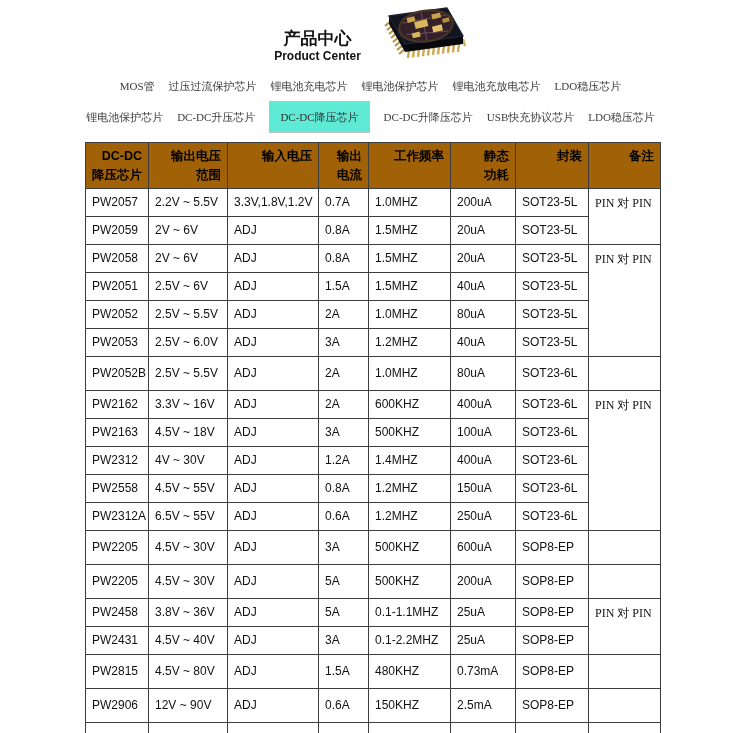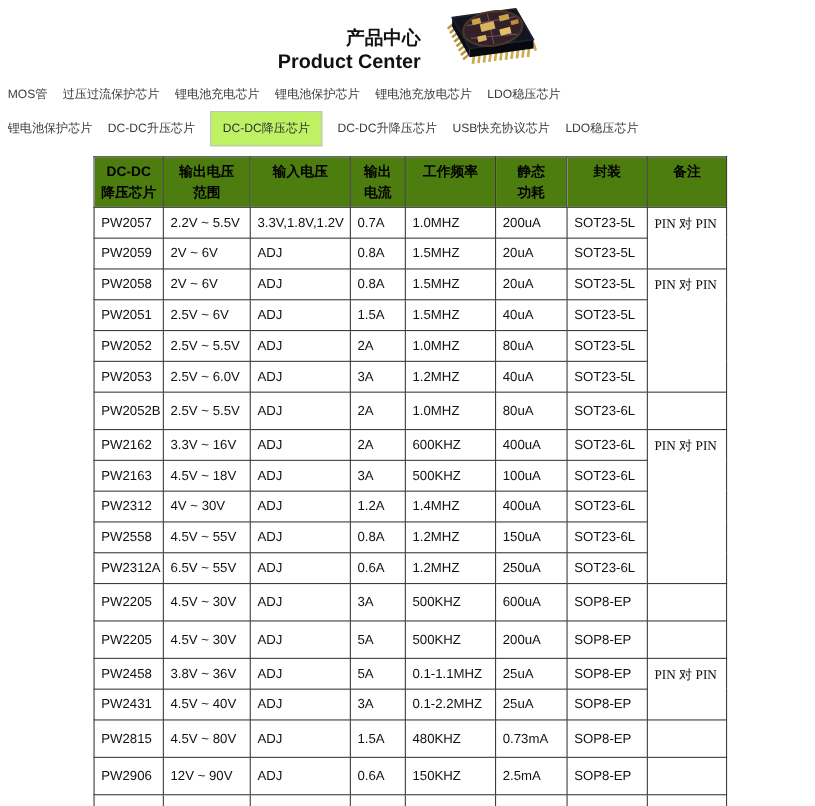--- a/index.html
+++ b/index.html
@@ -5,45 +5,45 @@
   html, body { margin:0; padding:0; background:#ffffff; }
   body {
     width:741px; height:733px; overflow:hidden;
     font-family:"Liberation Sans","DejaVu Sans",sans-serif;
     color:#1a1a1a;
   }
   .page { width:741px; height:733px; position:relative; }
 
   
   .header { display:flex; justify-content:center; align-items:center; gap:14px; padding-top:5px; height:62px; }
-  .titles { text-align:right;margin-top:20px; }
+  .titles { text-align:center;margin-top:20px; }
   .title-cn { font-size:17px; font-weight:bold; color:#111; line-height:1.25; }
-  .title-en { font-size:18px; font-weight:bold; color:#111; line-height:1.25; }
+  .title-en { font-size:12px; font-weight:bold; color:#111; line-height:1.25; }
   .chip-wrap { width:92px; height:60px; }
 
   
-  .nav { text-align:left; margin-top:6px; }
+  .nav { text-align:center; margin-top:6px;font-family:Liberation Serif, serif; }
   .nav-row { margin:3px 0; line-height:24px; white-space:nowrap; }
   .nav-link {
     display:inline-block; margin:0 7px; font-size:11px; color:#3c3c3c;
     cursor:pointer; text-decoration:none;
   }
   .nav-link.active {
-    border:1px solid #c0c0c0; padding:3px 10px; background:#bef264; color:#333;
+    border:1px solid #c0c0c0; padding:3px 10px; background:#5eead4; color:#333;
   }
 
   
   table.spec {
     border-collapse:collapse; table-layout:fixed;
     width:575px; margin:9px 0 0 85px;
   }
   .spec th, .spec td { border:1px solid #3d3d3d; overflow:hidden; }
   .spec th {
-    background:#4d7c0f; font-size:12.5px; font-weight:bold; color:#000;
-    text-align:center; vertical-align:top; padding:4px 6px 3px 6px;
+    background:#a16207; font-size:12.5px; font-weight:bold; color:#000;
+    text-align:right; vertical-align:top; padding:4px 6px 3px 6px;
     white-space:pre-line; line-height:1.5; height:36px;margin-top:23px;
   }
   .spec td {
     font-size:12px; color:#111; text-align:left; vertical-align:middle;
     padding:0 6px; height:27px; background:#fff; white-space:nowrap;
   }
   .spec td.remark { vertical-align:top; padding-top:6px;font-family:Liberation Serif, serif; }
 </style>
 </head>
 <body>

